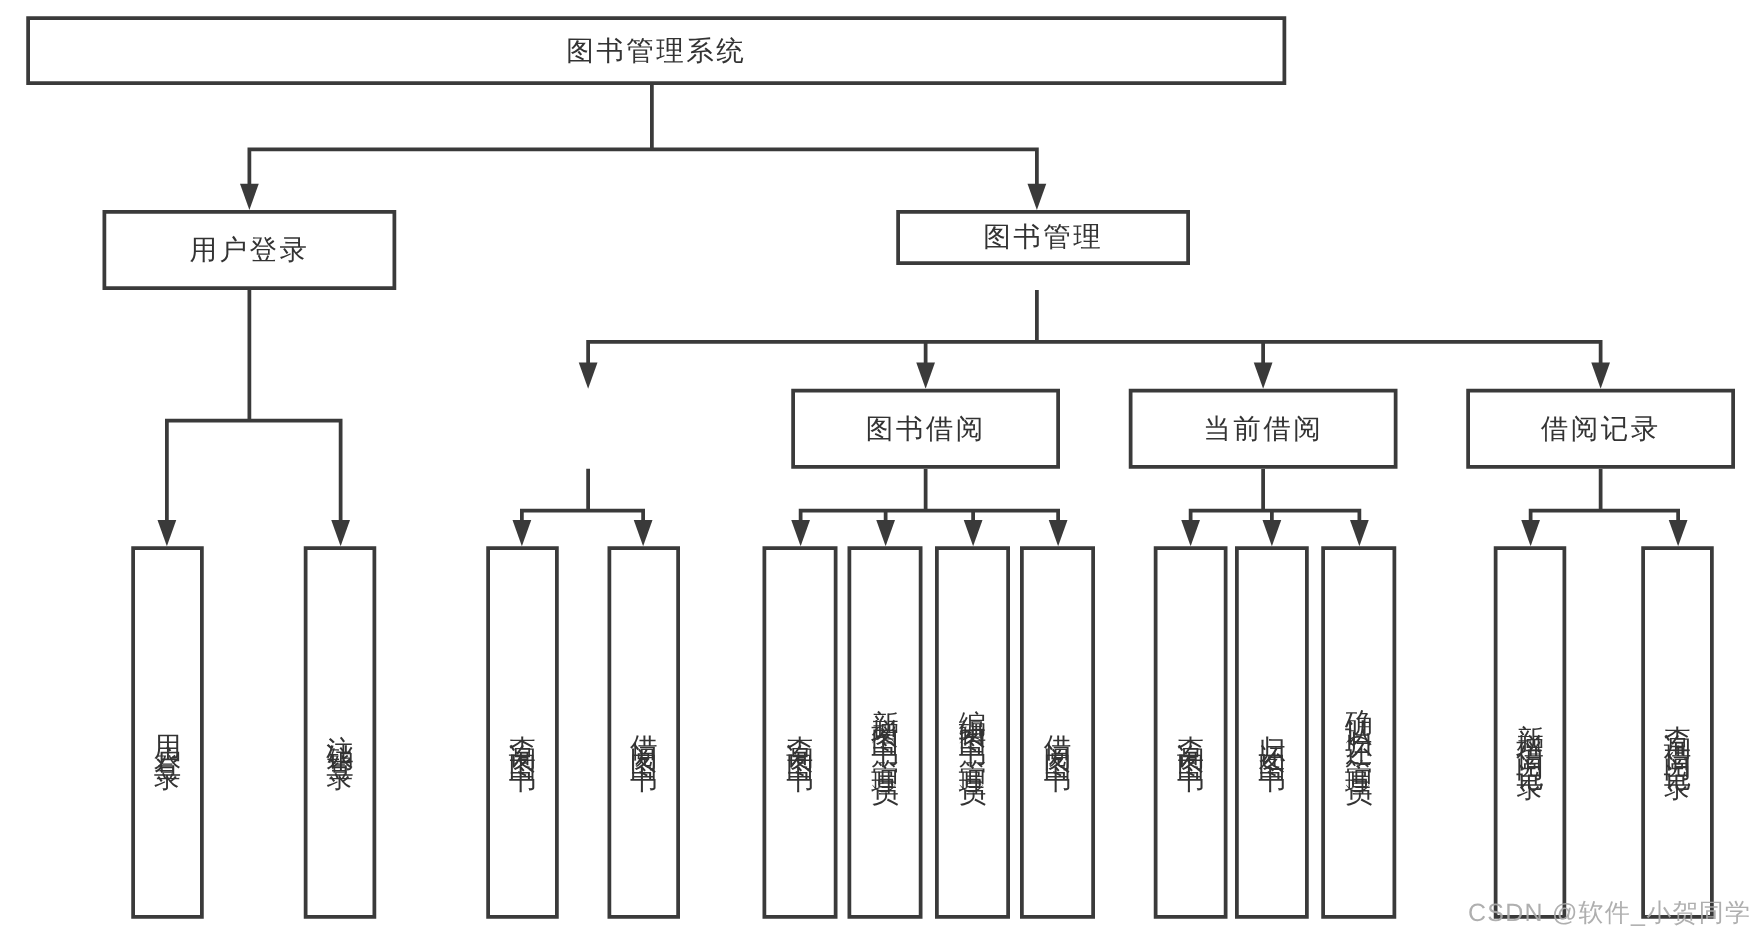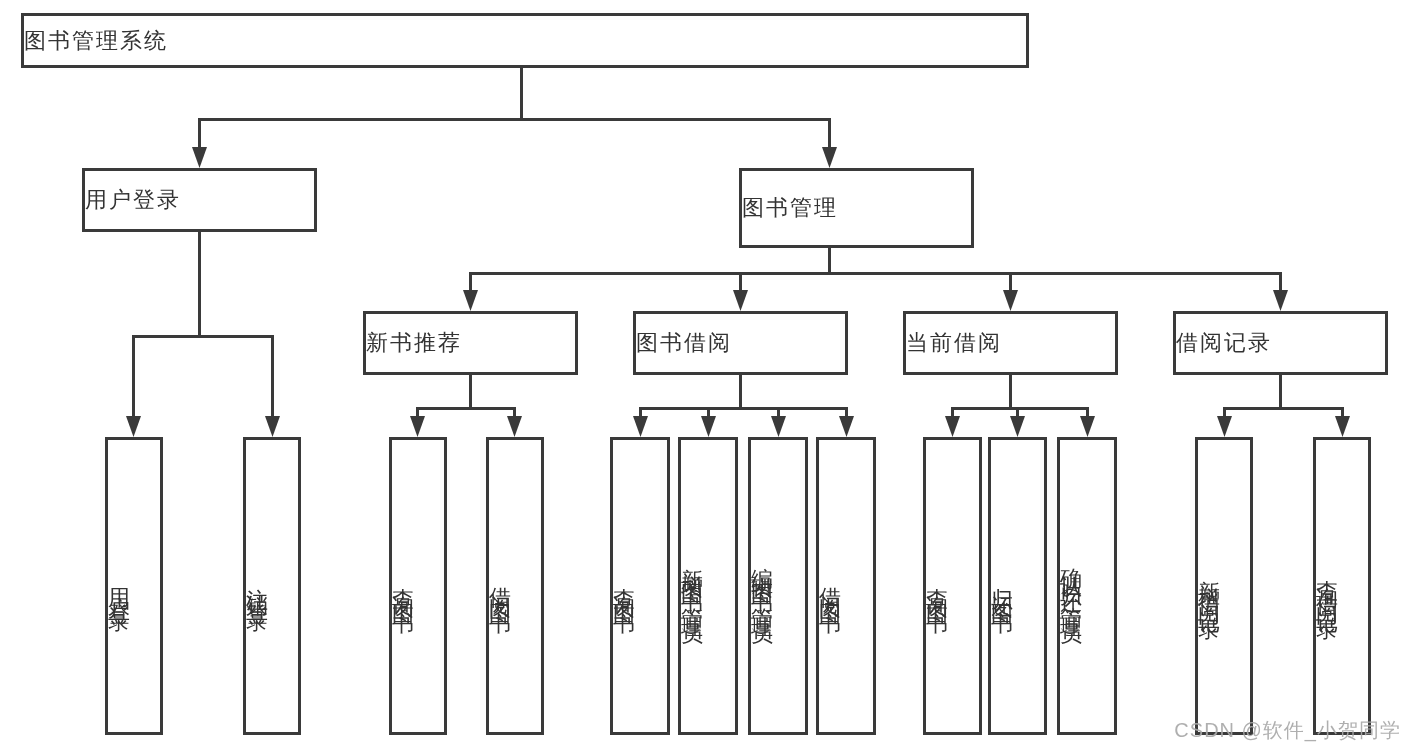--- a/index.html
+++ b/index.html
@@ -11,21 +11,21 @@
   html,body{margin:0;padding:0;background:var(--background);}
   .canvas{
     position:relative;width:1405px;height:747px;background:var(--background);
     overflow:hidden;font-family:"Liberation Sans","DejaVu Sans",sans-serif;
   }
   .connectors{position:absolute;left:0;top:0;z-index:1;}
   .connectors .lines path{stroke:var(--line);stroke-width:3;fill:none;}
   .connectors .ah{fill:var(--line);stroke:none;}
   .box{
     position:absolute;box-sizing:border-box;border:3px solid var(--line);
-    background:#fff;display:flex;align-items:center;
+    background:#fff;display:flex;align-items:center;justify-content:center;
     color:var(--text);z-index:2;
   }
   .box.h span{font-size:22px;letter-spacing:2px;white-space:nowrap;}
   .box.v span{
     writing-mode:vertical-rl;text-orientation:mixed;
     font-size:22px;letter-spacing:8px;line-height:1;white-space:nowrap;
   }
   .watermark{
     position:absolute;right:4px;bottom:3px;z-index:5;
     font-size:20px;letter-spacing:1px;color:var(--watermark);opacity:.92;
@@ -71,27 +71,24 @@
     </g>
   </svg>
 
   <div class="box h" style="left:21px;top:13px;width:1008px;height:55px">
     <span>图书管理系统</span>
   </div>
 
   <div class="box h" style="left:82px;top:168px;width:235px;height:64px">
     <span>用户登录</span>
   </div>
-  <div class="box h" style="left:739px;top:168px;width:235px;height:80px">
+  <div class="box h" style="left:717px;top:168px;width:235px;height:44px">
     <span>图书管理</span>
   </div>
 
-  <div class="box h" style="left:363px;top:311px;width:215px;height:64px">
-    <span>新书推荐</span>
-  </div>
   <div class="box h" style="left:903px;top:311px;width:215px;height:64px">
     <span>当前借阅</span>
   </div>
   <div class="box h" style="left:633px;top:311px;width:215px;height:64px">
     <span>图书借阅</span>
   </div>
   <div class="box h" style="left:1173px;top:311px;width:215px;height:64px">
     <span>借阅记录</span>
   </div>
 

